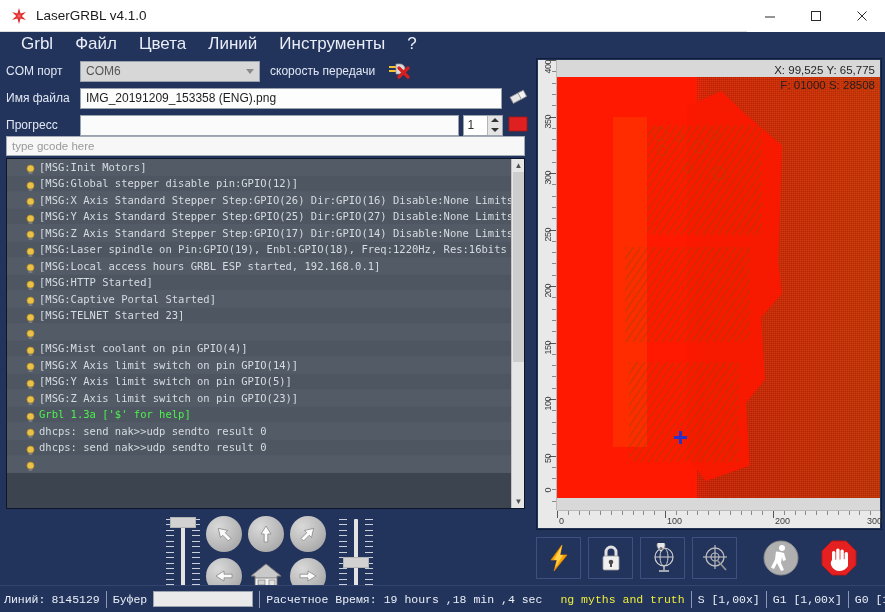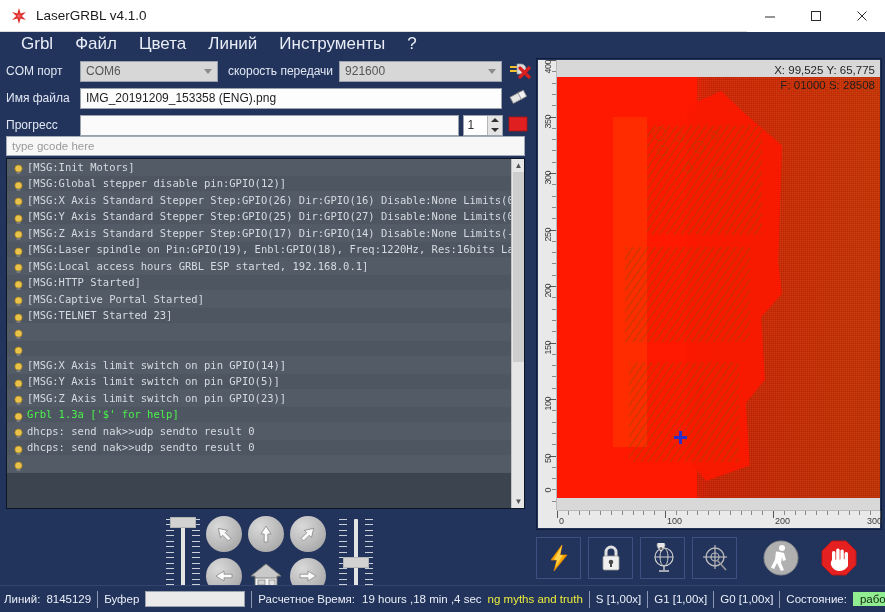--- a/index.html
+++ b/index.html
@@ -104,21 +104,21 @@
   .console {
     position: absolute; left: 6px; top: 102px; width: 519px; height: 351px;
     background: #3c444f; border: 1px solid #0d1628;
     overflow: hidden;
   }
   .clines { position: absolute; left: 0; top: 0; right: 13px; }
   .cline {
     height: 16.5px; display: flex; align-items: center;
     border-bottom: 1px solid #515a66;
     background: #535b66;
-    padding-left: 6px;
+    padding-left: 18px;
   }
   .cline:nth-child(even) { background: #4e5661; }
   .cline .bulb {
     width: 11px; height: 11px; flex: none; margin-right: 3px; position: relative;
   }
   .cline .ctxt {
     font-family: "DejaVu Sans Mono", monospace; font-size: 10.5px;
     color: #d6dbe2; white-space: nowrap; overflow: hidden;
   }
   .cline .ctxt.green { color: #4bf24b; }
@@ -267,25 +267,25 @@
   .rbtn.plain { border: none; }
 
   
   .statusbar {
     position: absolute; left: 0; top: 585px; width: 885px; height: 27px;
     background: #22335c; border-top: 1px solid #33456f;
     display: flex; align-items: center; padding: 0 4px;
     font-size: 11.5px; color: #eaeff8;
   }
   .sb-sep { width: 1px; height: 17px; background: #8a97b5; margin: 0 6px; flex: none; }
-  .sb-item { display: flex; align-items: center; white-space: nowrap; }
+  .sb-item { display: flex; align-items: center; white-space: nowrap; font-family: Liberation Mono, monospace; }
   .sb-buf {
     width: 100px; height: 16px; background: #eaeaea; border: 1px solid #9aa2ad; margin-left: 6px;
   }
-  .sb-marquee { color: #ecec3a; margin-left: 6px; white-space: nowrap; }
+  .sb-marquee { color: #ecec3a; margin-left: 18px; white-space: nowrap; }
   .sb-badge {
     background: #90ee90; color: #10230f; padding: 1px 7px; margin-left: 6px;
     font-size: 11.5px;
   }
   .sb-grip {
     margin-left: auto; width: 14px; height: 14px; position: relative;
   }
 </style>
 </head>
 <body>
@@ -333,24 +333,20 @@
 
   <div class="leftpane">
 
     <div class="form-row">
       <div class="form-label">COM порт</div>
       <div class="combo com">
         <span>COM6</span>
         <span class="caret"></span>
       </div>
       <div class="lbl-baud">скорость передачи</div>
-      <div class="combo baud">
-        <span>921600</span>
-        <span class="caret"></span>
-      </div>
       <div class="tool-ico">
         <svg width="24" height="22" viewBox="0 0 24 22">
           <path d="M3 7 h7 v2 h-7z" fill="#f2c230"></path>
           <path d="M3 11 h7 v2 h-7z" fill="#f2c230"></path>
           <path d="M10 5 h4 a4 4 0 0 1 0 10 h-4z" fill="#dcdcdc" stroke="#9a9a9a" stroke-width="0.7"></path>
           <g stroke="#d62020" stroke-width="3.2" stroke-linecap="round">
             <line x1="13" y1="9" x2="22" y2="18"></line>
             <line x1="22" y1="9" x2="13" y2="18"></line>
           </g>
         </svg>
@@ -469,20 +465,21 @@
             <span class="bulb"><svg width="11" height="11" viewBox="0 0 11 11">
                 <circle cx="5.5" cy="4.6" r="3.6" fill="#e8c24a" stroke="#a8831a" stroke-width="0.7"></circle>
                 <rect x="3.6" y="7.8" width="3.8" height="2.2" fill="#7a7a7a"></rect>
               </svg></span>
           </div>
           <div class="cline">
             <span class="bulb"><svg width="11" height="11" viewBox="0 0 11 11">
                 <circle cx="5.5" cy="4.6" r="3.6" fill="#e8c24a" stroke="#a8831a" stroke-width="0.7"></circle>
                 <rect x="3.6" y="7.8" width="3.8" height="2.2" fill="#7a7a7a"></rect>
               </svg></span>
+            <span class="ctxt">[MSG:Mist coolant on pin GPIO(4)]</span>
           </div>
           <div class="cline">
             <span class="bulb"><svg width="11" height="11" viewBox="0 0 11 11">
                 <circle cx="5.5" cy="4.6" r="3.6" fill="#e8c24a" stroke="#a8831a" stroke-width="0.7"></circle>
                 <rect x="3.6" y="7.8" width="3.8" height="2.2" fill="#7a7a7a"></rect>
               </svg></span>
             <span class="ctxt">[MSG:X  Axis limit switch on pin GPIO(14)]</span>
           </div>
           <div class="cline">
             <span class="bulb"><svg width="11" height="11" viewBox="0 0 11 11">

